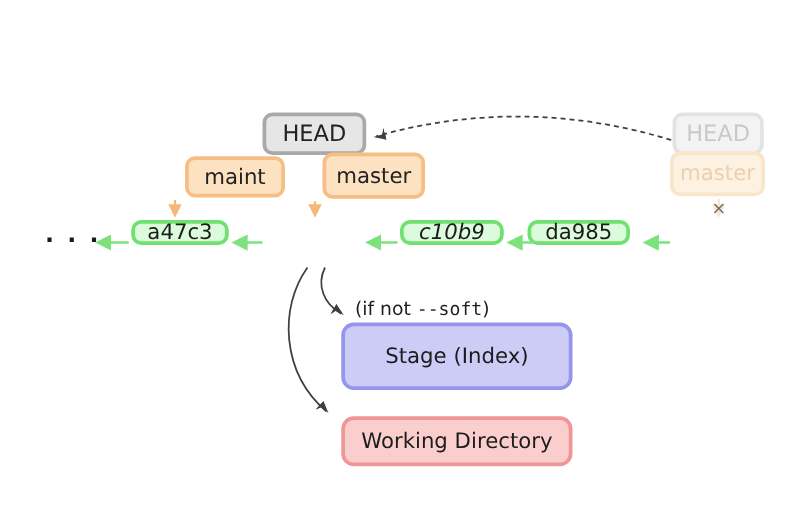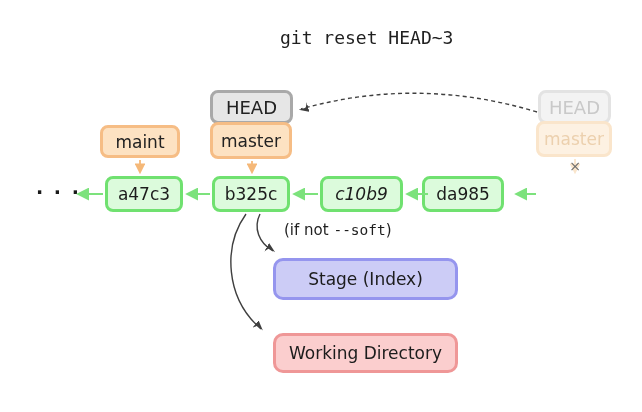--- a/index.html
+++ b/index.html
@@ -12,40 +12,40 @@
   #title{
     left:280px;top:27px;font-family:"DejaVu Sans Mono",monospace;
     font-size:18px;color:#1f1f1f;white-space:pre;
   }
   .node{
     position:absolute;box-sizing:border-box;display:flex;align-items:center;justify-content:center;
     border-radius:8px;font-size:17px;white-space:nowrap;
   }
   .commit{
     border:3px solid var(--commit-border);background:var(--commit-fill);
-    top:176px;height:36px;color:#1c1c1c;
+    top:176px;height:20px;color:#1c1c1c;
   }
   .ref{
-    border:3px solid var(--ref-border);background:var(--ref-fill);color:#222;
+    border:3px solid var(--ref-border);background:var(--ref-fill);color:#222;margin-left:48px;
   }
   .head-box{
     border:3px solid var(--head-border);background:var(--head-fill);color:#222;font-size:18px;
   }
   .old-head{
     border:3px solid var(--old-head-border);background:var(--old-head-fill);
     color:var(--old-head-text);font-size:18px;
   }
   .old-ref{
     border:3px solid var(--old-ref-border);background:var(--old-ref-fill);color:var(--old-ref-text);
   }
   .area{
     position:absolute;box-sizing:border-box;display:flex;align-items:center;justify-content:center;
     border-radius:10px;font-size:17px;color:#1c1c1c;left:273px;width:185px;
   }
-  #stage-box{top:258px;height:42px;border:3px solid var(--stage-border);background:var(--stage-fill);}
+  #stage-box{top:258px;height:54px;border:3px solid var(--stage-border);background:var(--stage-fill);}
   #working-box{top:333px;height:40px;border:3px solid var(--working-border);background:var(--working-fill);text-align:center;}
   #ellipsis{left:36px;top:181px;font-size:19px;font-weight:bold;color:#1a1a1a;letter-spacing:2px;}
   .annot{position:absolute;font-size:15px;color:#1f1f1f;white-space:pre;}
   .annot .mono{font-size:14.5px;}
   #arrow-layer{position:absolute;left:0;top:0;pointer-events:none;}
   .green-arrow{stroke:var(--arrow-green);stroke-width:2;fill:none;}
   .orange-arrow{stroke:var(--arrow-orange);stroke-width:1.8;fill:none;}
   .faded-orange-arrow{stroke:var(--old-ref-border);stroke-width:1.8;fill:none;}
   .dark-arrow{stroke:var(--arrow-dark);stroke-width:1.4;fill:none;}
   .dashed{stroke-dasharray:4 3.2;}
@@ -53,40 +53,38 @@
   .mk-orange{fill:var(--arrow-orange);}
   .mk-faded{fill:var(--old-ref-border);}
   .mk-dark{fill:var(--arrow-dark);}
   #cross-mark{font-size:14px;fill:#6e6e6e;font-family:"DejaVu Sans",sans-serif;}
 </style>
 </head>
 <body>
 
 <div id="canvas">
 
-  <div id="title" class="abs">git reset HEAD~3</div>
 
   <div class="node old-head" style="left:538px;top:90px;width:73px;height:34px;z-index:1;">HEAD</div>
   <div class="node old-ref" style="left:536px;top:121px;width:76px;height:36px;z-index:2;">master</div>
 
   <div class="node head-box" style="left:210px;top:90px;width:83px;height:34px;z-index:1;">HEAD</div>
   <div class="node ref" style="left:210px;top:122px;width:82px;height:37px;z-index:2;">master</div>
 
   <div class="node ref" style="left:100px;top:125px;width:80px;height:33px;">maint</div>
 
   <div id="ellipsis" class="abs">· · ·</div>
   <div class="node commit" style="left:105px;width:78px;">a47c3</div>
-  <div class="node commit" style="left:212px;width:78px;">b325c</div>
   <div class="node commit" style="left:320px;width:83px;font-style:italic;">c10b9</div>
   <div class="node commit" style="left:422px;width:82px;">da985</div>
 
   <div id="stage-box" class="area">Stage (Index)</div>
   <div id="working-box" class="area">Working Directory</div>
 
-  <div class="annot" style="left:284px;top:221px;"><span>(if not </span><span class="mono">--soft</span><span>)</span></div>
+  <div class="annot" style="left:284px;top:238px;"><span>(if not </span><span class="mono">--soft</span><span>)</span></div>
 
 
   <svg id="arrow-layer" width="642" height="412">
     <defs>
       <marker id="mGreen" viewBox="0 0 10 10" refX="7" refY="5" markerWidth="6.5" markerHeight="6.5" orient="auto-start-reverse">
         <path class="mk-green" d="M0,0 L10,5 L0,10 z"></path>
       </marker>
       <marker id="mOrange" viewBox="0 0 10 10" refX="7" refY="5" markerWidth="6" markerHeight="6" orient="auto-start-reverse">
         <path class="mk-orange" d="M0,0 L10,5 L0,10 z"></path>
       </marker>

